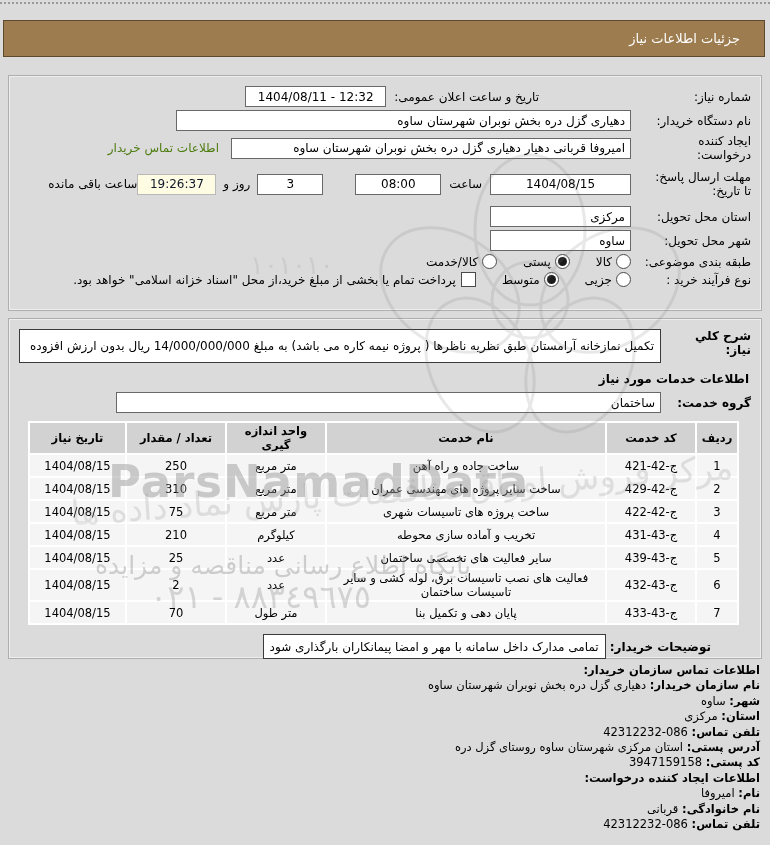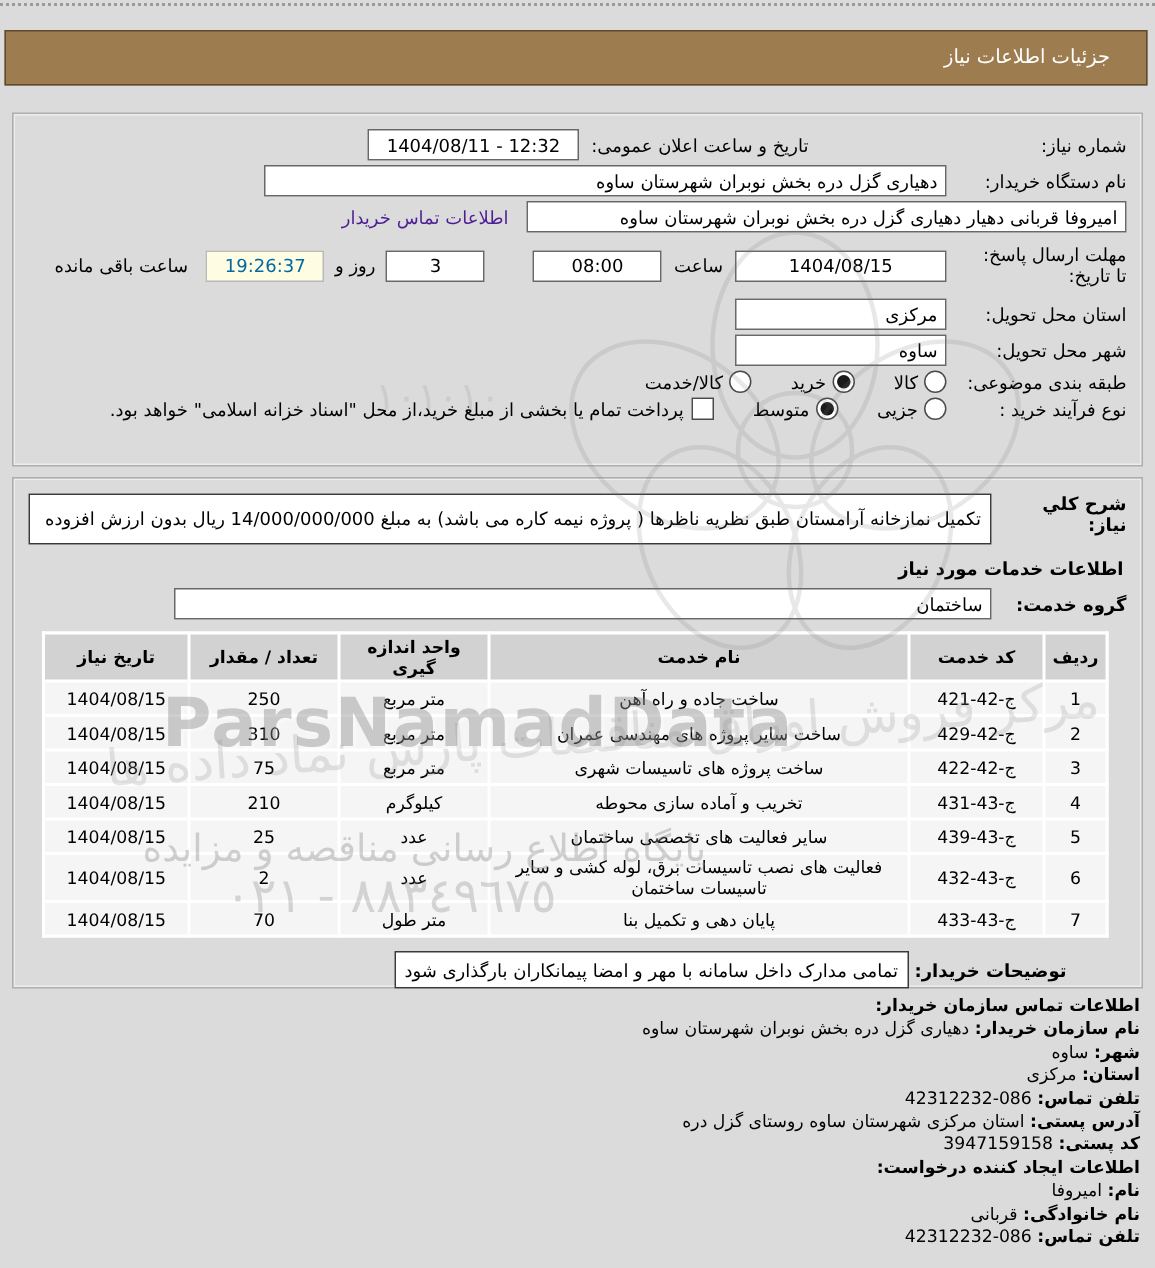--- a/index.html
+++ b/index.html
@@ -27,22 +27,22 @@
   .frow{display:flex;align-items:center;margin:3px 0;}
   .lbl{width:120px;flex-shrink:0;line-height:14px;}
   .blbl{font-weight:bold;}
   .tb{
     background:#fff;border:1px solid #686868;height:21px;box-sizing:border-box;
     display:flex;align-items:center;padding:0 5px;overflow:hidden;white-space:nowrap;
   }
   .tb.ctr{justify-content:center;direction:ltr;}
   .w140{width:141px;}.w455{width:455px;}.w400{width:400px;}
   .w85{width:86px;}.w65{width:66px;}.w78{width:79px;}
-  .timer{background:#fefce3;color:#0369a1;border:1px solid #b9b9b9;}
-  .link{color:#4c1d95;margin-right:12px;cursor:pointer;white-space:nowrap;}
+  .timer{background:#fefce3;color:#0f172a;border:1px solid #b9b9b9;}
+  .link{color:#4d7c0f;margin-right:12px;cursor:pointer;white-space:nowrap;}
   .radio{
     width:13px;height:13px;border-radius:50%;background:#fff;border:1px solid #4a4a4a;
     display:inline-block;flex-shrink:0;position:relative;margin-left:4px;
   }
   .radio.on::after{
     content:"";position:absolute;inset:2px;border-radius:50%;background:#1a1a1a;
   }
   .chk{
     width:13px;height:13px;background:#fff;border:1px solid #4a4a4a;
     display:inline-block;flex-shrink:0;margin-left:5px;
@@ -98,20 +98,24 @@
   </div>
 
   <div class="frow">
     <span class="lbl">نام دستگاه خریدار:</span>
     <div class="tb w455">
       <span>دهیاری گزل دره بخش نوبران شهرستان ساوه</span>
     </div>
   </div>
 
   <div class="frow">
+    <span class="lbl">
+      <span>ایجاد کننده</span><br>
+      <span>درخواست:</span>
+    </span>
     <div class="tb w400">
       <span>امیروفا قربانی دهیار دهیاری گزل دره بخش نوبران شهرستان ساوه</span>
     </div>
     <span class="link">اطلاعات تماس خریدار</span>
   </div>
 
   <div class="frow">
     <span class="lbl">
       <span>مهلت ارسال پاسخ:</span><br>
       <span>تا تاریخ:</span>
@@ -123,21 +127,21 @@
     <div class="tb ctr w85">
       <span>08:00</span>
     </div>
     <div class="tb ctr w65" style="margin-right:32px">
       <span>3</span>
     </div>
     <span style="margin:12px 7px">روز و</span>
     <div class="tb ctr w78 timer">
       <span>19:26:37</span>
     </div>
-    <span style="margin-right:12px">ساعت باقی مانده</span>
+    <span style="margin-right:0">ساعت باقی مانده</span>
   </div>
 
   <div class="frow">
     <span class="lbl">استان محل تحویل:</span>
     <div class="tb w140">
       <span>مرکزی</span>
     </div>
   </div>
 
   <div class="frow">
@@ -145,21 +149,21 @@
     <div class="tb w140">
       <span>ساوه</span>
     </div>
   </div>
 
   <div class="frow">
     <span class="lbl">طبقه بندی موضوعی:</span>
     <span class="radio"></span>
     <span class="opt-label">کالا</span>
     <span class="radio on"></span>
-    <span class="opt-label">خرید</span>
+    <span class="opt-label">پستی</span>
     <span class="radio"></span>
     <span class="opt-label">کالا/خدمت</span>
   </div>
 
   <div class="frow">
     <span class="lbl">نوع فرآیند خرید :</span>
     <span class="radio"></span>
     <span class="opt-label">جزیی</span>
     <span class="radio on"></span>
     <span class="opt-label">متوسط</span>

